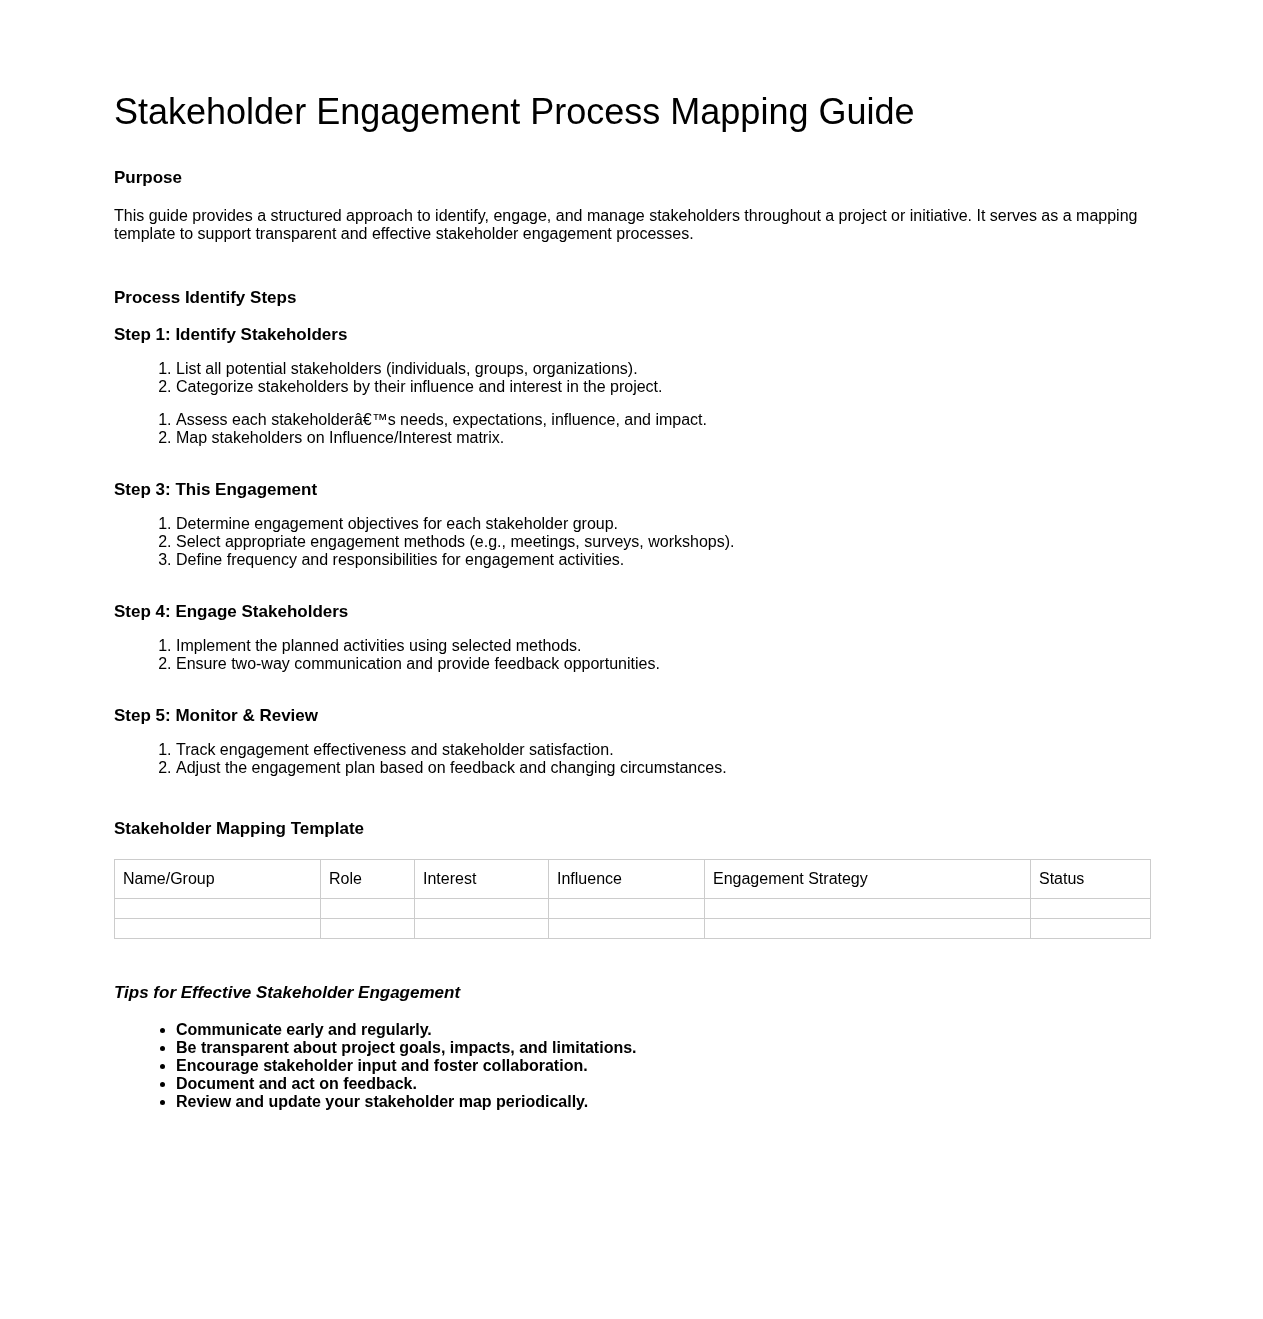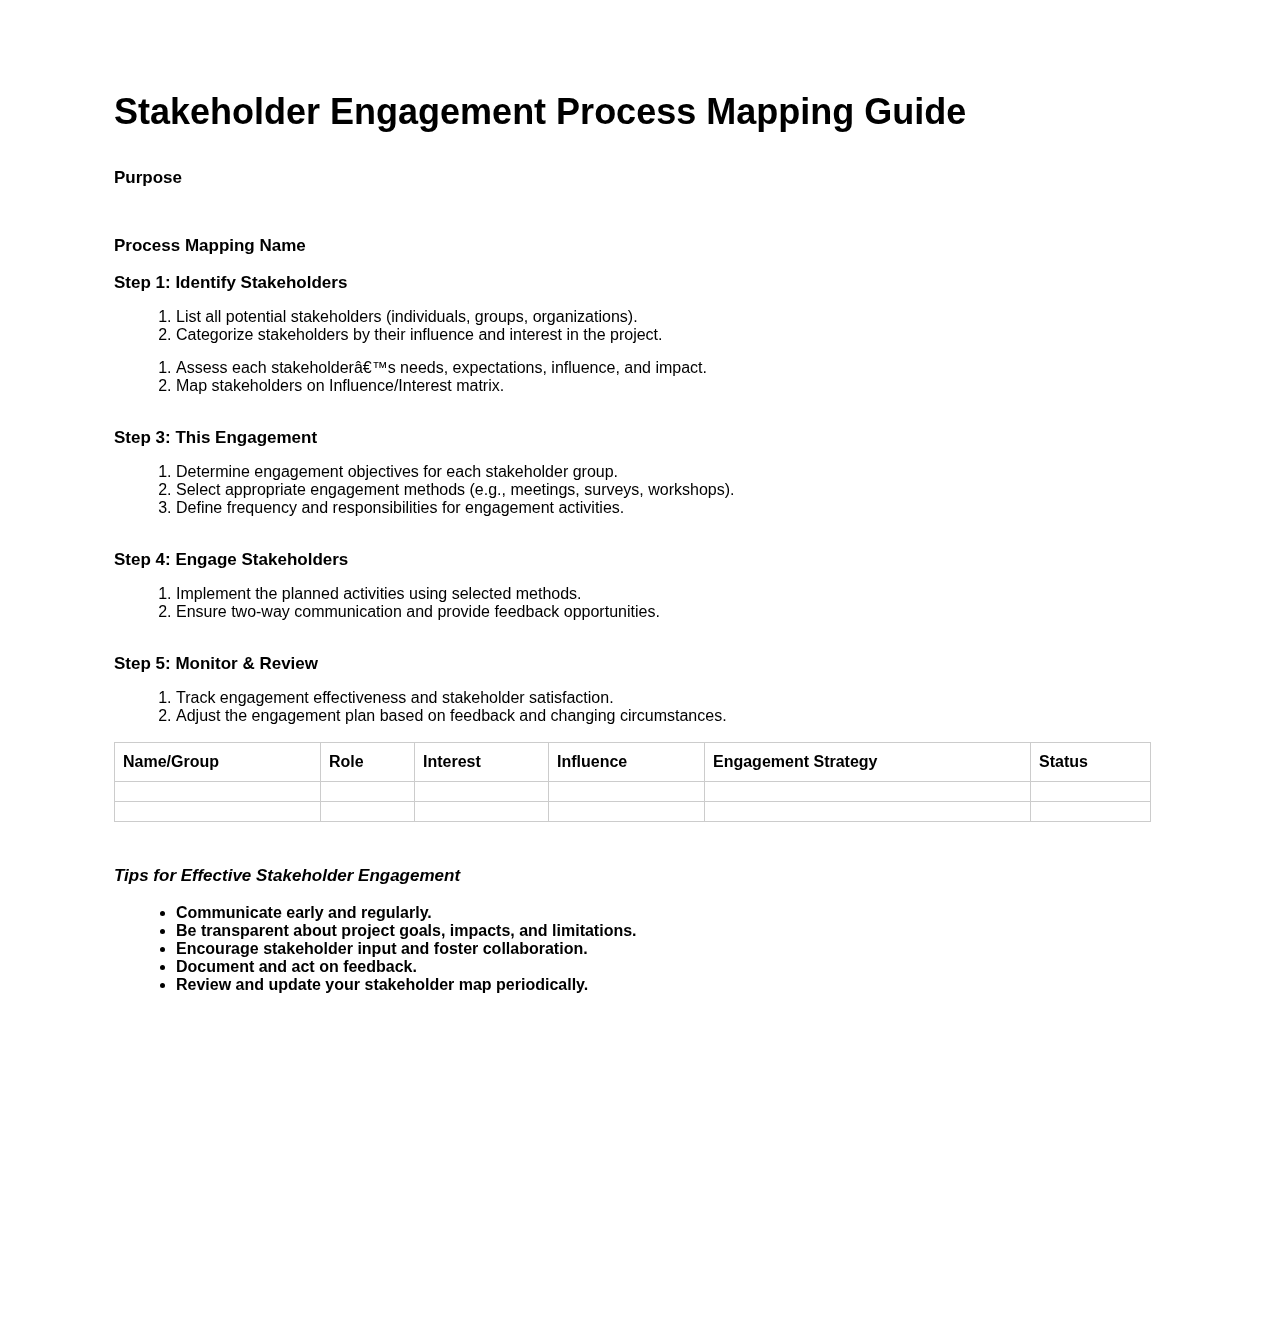--- a/index.html
+++ b/index.html
@@ -5,57 +5,58 @@
     html, body { margin: 0; padding: 0; background: #ffffff; }
     body {
       font-family: "Liberation Sans", sans-serif;
       color: #000;
       width: 1263px;
       min-height: 1319px;
       font-size: 16px;
       line-height: 18px;
     }
     .page { padding: 90px 0 0 114px; width: 1036px; }
-    h1 { font-size: 36px; font-weight: bold; margin: 0 0 0 0; line-height: 44px; }
+    h1 { font-size: 36px; font-weight: normal; margin: 0 0 0 0; line-height: 44px; }
     h2 { font-size: 17px; font-weight: bold; margin: 0; line-height: 26px; }
     h3 { font-size: 17px; font-weight: bold; margin: 0; line-height: 20px; }
     p { margin: 0; }
     .purpose-h { margin-top: 31px; }
     .purpose-p { margin-top: 16px; }
     .steps-h { margin-top: 42px; }
     .step-h { margin-top: 33px; }
     .step-h.first { margin-top: 14px; }
     ol, ul { margin: 15px 0 0 0; padding-left: 62px; }
     li { line-height: 18px; }
     .template-h { margin-top: 39px; }
     table {
       border-collapse: collapse;
       margin-top: 17px;
       width: 1037px;
     }
     th, td {
       border: 1px solid #cccccc;
       text-align: left;
-      font-weight: bold;
+      font-weight: normal;
       padding: 0 8px;
     }
     th { height: 38px; }
     td { height: 19px; }
     .tips-h { margin-top: 41px; font-style: italic; }
     ul { margin-top: 15px; font-weight: bold; }
   </style>
 </head>
 <body>
 
 <div class="page">
   <h1>Stakeholder Engagement Process Mapping Guide</h1>
 
   <h2 class="purpose-h">Purpose</h2>
+  <p class="purpose-p">This guide provides a structured approach to identify, engage, and manage stakeholders throughout a project or initiative. It serves as a mapping template to support transparent and effective stakeholder engagement processes.</p>
 
-  <h2 class="steps-h">Process Mapping Name</h2>
+  <h2 class="steps-h">Process Identify Steps</h2>
 
   <h3 class="step-h first">Step 1: Identify Stakeholders</h3>
   <ol>
     <li>List all potential stakeholders (individuals, groups, organizations).</li>
     <li>Categorize stakeholders by their influence and interest in the project.</li>
   </ol>
 
   <ol>
     <li>Assess each stakeholderâ€™s needs, expectations, influence, and impact.</li>
     <li>Map stakeholders on Influence/Interest matrix.</li>
@@ -73,20 +74,21 @@
     <li>Implement the planned activities using selected methods.</li>
     <li>Ensure two-way communication and provide feedback opportunities.</li>
   </ol>
 
   <h3 class="step-h">Step 5: Monitor &amp; Review</h3>
   <ol>
     <li>Track engagement effectiveness and stakeholder satisfaction.</li>
     <li>Adjust the engagement plan based on feedback and changing circumstances.</li>
   </ol>
 
+  <h2 class="template-h">Stakeholder Mapping Template</h2>
   <table>
     <colgroup>
       <col style="width:206px">
         <col style="width:94px">
         <col style="width:134px">
       <col style="width:156px">
         <col style="width:326px">
         <col style="width:120px">
     </colgroup>
     <thead>

